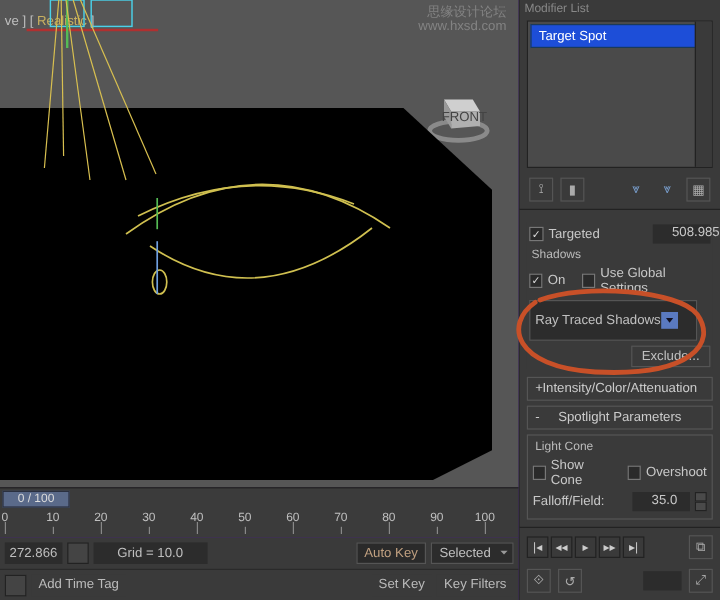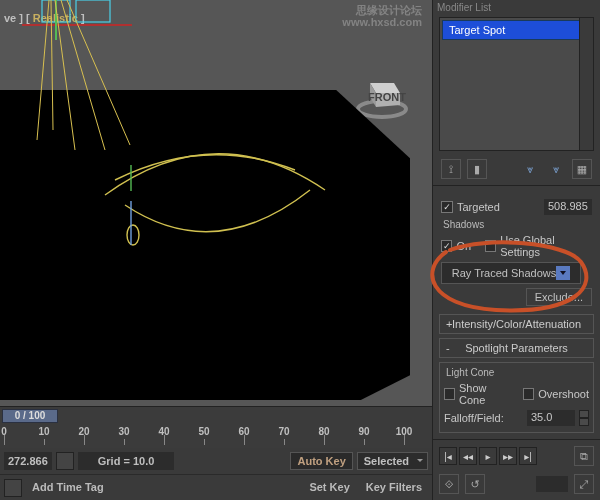--- a/index.html
+++ b/index.html
@@ -1,18 +1,18 @@
 <!DOCTYPE html>
 <html><head>
 <meta charset="utf-8">
 <style>
 * { box-sizing: border-box; margin: 0; padding: 0; font-family: Tahoma, Arial, sans-serif; font-size: 11px; }
 body { background: #3a3a3a; width: 600px; height: 500px; overflow: hidden; color: #c8c8c8; }
 .app { display: flex; width: 600px; height: 500px; }
-.viewport-area { width: 432px; height: 500px; position: relative; background: #4c1d95; font-weight: bold; }
+.viewport-area { width: 432px; height: 500px; position: relative; background: #4c1d95; }
 .viewport { position: absolute; left: 0; top: 0; width: 432px; height: 406px; background: #565656; overflow: hidden; }
 .vp-label { position: absolute; top: 12px; left: 4px; color: #bfbfbf; font-size: 11px; }
 .vp-label .br { color: #c8b060; }
 .vp-top-gizmo { position: absolute; top: 0; left: 22px; width: 110px; height: 50px; }
 .vp-cube-gizmo { position: absolute; top: 65px; right: 22px; width: 56px; height: 56px; }
 .black-box { position: absolute; left: 0; top: 90px; width: 410px; height: 310px; background: #000; clip-path: polygon(0 0, 82% 0, 100% 22%, 100% 92%, 88% 100%, 0 100%); }
 .light-rays { position: absolute; top: 0; left: 35px; width: 160px; height: 160px; pointer-events:none; }
 .arc-svg { position: absolute; top: 135px; left: 95px; width: 240px; height: 130px; pointer-events:none; }
 .timeline { position: absolute; left: 0; bottom: 52px; width: 432px; height: 42px; background: #3b3b3b; border-top: 1px solid #222; }
 .marker { position: absolute; top: 2px; left: 2px; width: 56px; height: 14px; background: #5a6a8a; border: 1px solid #2a3040; color:#ddd; text-align:center; line-height:12px; font-size:10px; }
@@ -35,24 +35,24 @@
 .modlist-item { margin:2px; padding: 3px 6px; background: #1d4ed8; color: #fff; border:1px solid #1a3a5a; }
 .scrollbar { position:absolute; right:0; top:0; bottom:0; width:14px; background:#3a3a3a; border-left:1px solid #222; }
 .icon-row { display:flex; gap:6px; padding: 4px 8px; align-items:center; }
 .tool-icon { width:20px; height:20px; background:#3a3a3a; border:1px solid #555; display:flex; align-items:center; justify-content:center; color:#aaa; }
 .tool-icon.blue { color:#7aa0d0; border:none; background:none; }
 .section-hdr { background: #3a3a3a; color: #ccc; padding: 3px 6px; margin: 2px 6px; border: 1px solid #555; text-align:center; position:relative; }
 .section-hdr .pm { position:absolute; left:6px; }
 .params { margin: 0 6px 4px 6px; background: #3a3a3a; }
 .param-row { display:flex; align-items:center; gap:4px; padding: 2px 2px; }
 .checkbox { width:12px; height:12px; background:#2a2a2a; border:1px solid #777; display:inline-flex; align-items:center; justify-content:center; font-size:9px; color:#ddd; }
-.num-field { background:#2c2c2c; color:#c8c8c8; padding:1px 4px; width:48px; height:16px; display:inline-block; text-align:left; }
+.num-field { background:#2c2c2c; color:#c8c8c8; padding:1px 16px; width:48px; height:16px; display:inline-block; text-align:left; }
 .spinner { width:10px; height:16px; display:inline-flex; flex-direction:column; }
 .spinner div { width:10px; height:8px; background:#4a4a4a; border:1px solid #222; }
-.combo { background:#2c2c2c; color:#c0c0c0; padding:2px 4px; border:1px solid #555; width: 140px; height:22px; display:flex; justify-content:center; align-items:center; }
+.combo { background:#2c2c2c; color:#c0c0c0; padding:2px 4px; border:1px solid #555; width: 140px; height:34px; display:flex; justify-content:flex-start; align-items:center; }
 .combo .arrow { width:14px; height:14px; background:#5a7ac0; display:flex; align-items:center; justify-content:center; }
 .combo .arrow::after { content:''; border:3px solid transparent; border-top:4px solid #112; margin-top:3px; }
 .btn { background:#3a3a3a; border:1px solid #555; color:#c0c0c0; padding:2px 8px; height:18px; line-height:12px; }
 .fieldset-label { color:#bbb; padding:2px 4px; font-size:10px; }
 .light-cone-box { border:1px solid #555; margin: 2px 0; padding:2px 2px 4px 2px; }
 .hl-circle { position:absolute; top: 240px; right: 4px; width: 170px; height: 76px; pointer-events:none; z-index: 50; }
 .watermark { position:absolute; top:4px; right:10px; color:#888; font-size:11px; z-index:60; opacity:0.9; text-align:right; line-height:12px; }
 .transport { display:flex; gap:2px; }
 .transport .tb { width:18px; height:18px; background:#3a3a3a; border:1px solid #222; display:flex; align-items:center; justify-content:center; color:#ccc; font-size:10px; }
 </style>

